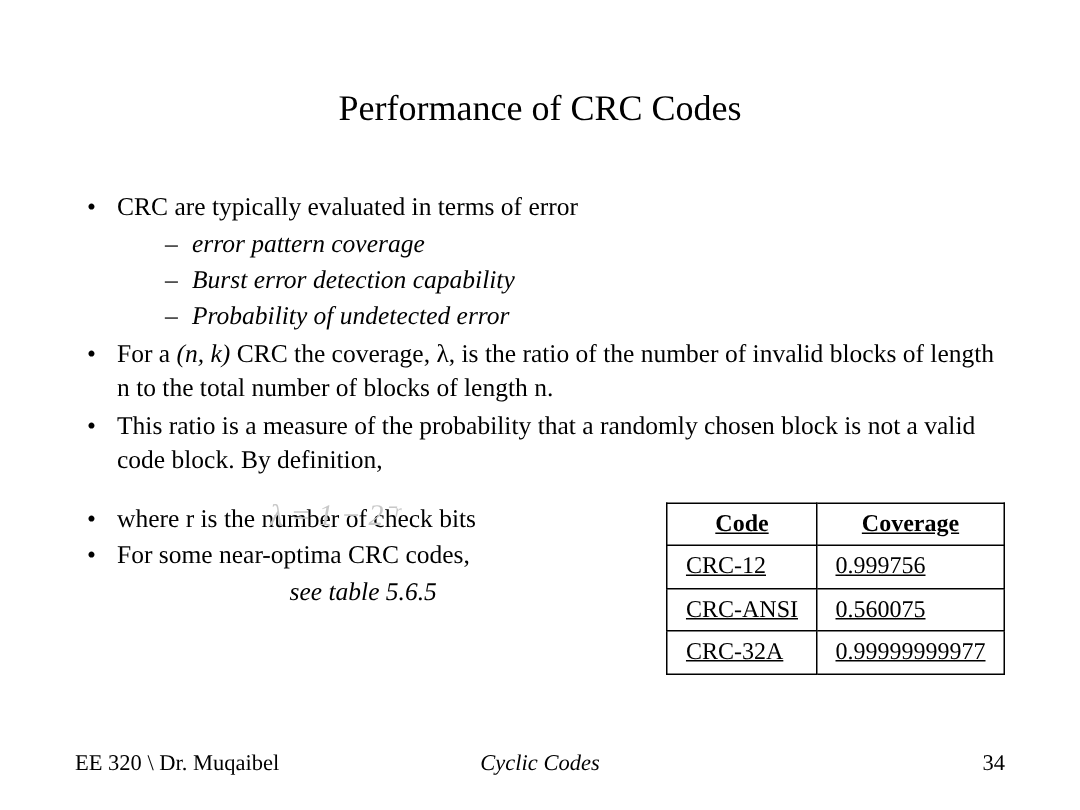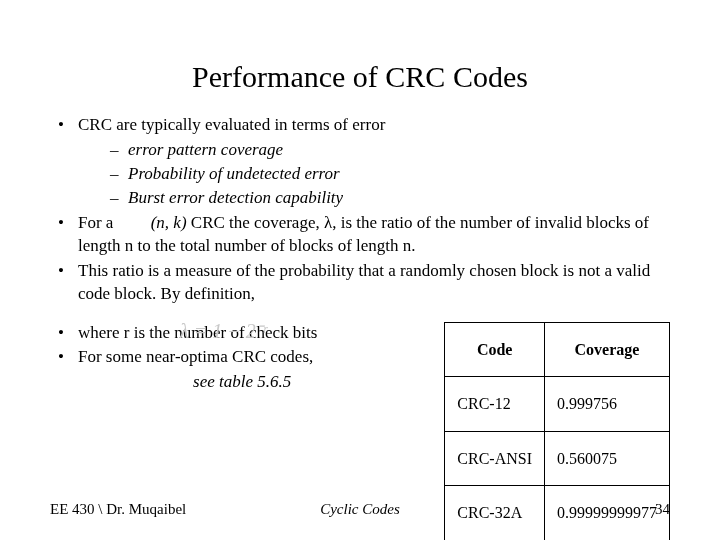--- a/index.html
+++ b/index.html
@@ -14,23 +14,23 @@
   }
   .slide {
     position: relative;
     width: 720px;
     height: 540px;
     box-sizing: border-box;
     padding: 60px 50px 30px 50px;
   }
   .title {
     text-align: center;
-    font-size: 30px;
+    font-size: 24px;
     font-weight: normal;
-    margin-bottom: 20px;
+    margin-bottom: 40px;
   }
   .content {
     font-size: 17px;
     line-height: 1.35;
   }
   ul.bullets {
     list-style: none;
     padding: 0;
     margin: 0;
   }
@@ -56,21 +56,21 @@
     font-style: italic;
     margin-bottom: 1px;
   }
   ul.dashes > li::before {
     content: "–";
     position: absolute;
     left: 4px;
     top: 0;
     font-style: normal;
   }
-  .italic { font-style: italic; margin-left: 33px; }
+  .italic { font-style: italic; }
   .lower-row {
     display: flex;
     margin-top: 16px;
     align-items: flex-start;
     gap: 14px;
   }
   .lower-left {
     flex: 1;
     font-size: 17px;
     line-height: 1.35;
@@ -90,23 +90,24 @@
   }
   .lower-right {
     flex: 0 0 auto;
   }
   table.cov {
     border-collapse: collapse;
     font-size: 16px;
   }
   table.cov th, table.cov td {
     border: 1.5px solid #000;
-    padding: 16px 12px;
+    padding: 3px 12px;
     text-align: left;
     white-space: nowrap;
+    text-decoration: underline;
   }
   table.cov th {
     font-weight: bold;
     text-align: center;
   }
   .footer {
     position: absolute;
     bottom: 22px;
     left: 50px;
     right: 50px;
@@ -128,22 +129,22 @@
 <div class="slide">
 
   <div class="title">Performance of CRC Codes</div>
 
   <div class="content">
     <ul class="bullets">
       <li>
         <span>CRC are typically evaluated in terms of error</span>
         <ul class="dashes">
           <li>error pattern coverage</li>
+          <li>Burst error detection capability</li>
           <li>Probability of undetected error</li>
-          <li>Burst error detection capability</li>
         </ul>
       </li>
       <li>
         <span>For a </span><span class="italic">(n, k)</span><span> CRC the coverage, λ, is the ratio of the number of invalid blocks of length n to the total number of blocks of length n.</span>
       </li>
       <li>This ratio is a measure of the probability that a randomly chosen block is not a valid code block. By definition,</li>
     </ul>
 
     <div class="lower-row">
       <div class="lower-left">
@@ -176,18 +177,18 @@
             <td>CRC-32A</td>
             <td>0.99999999977</td>
           </tr>
         </tbody>
           </table>
       </div>
     </div>
   </div>
 
   <div class="footer">
-    <span>EE 430 \ Dr. Muqaibel</span>
+    <span>EE 320 \ Dr. Muqaibel</span>
     <span class="footer-center">Cyclic Codes</span>
     <span>34</span>
   </div>
 
 </div>
 
 </body></html>

